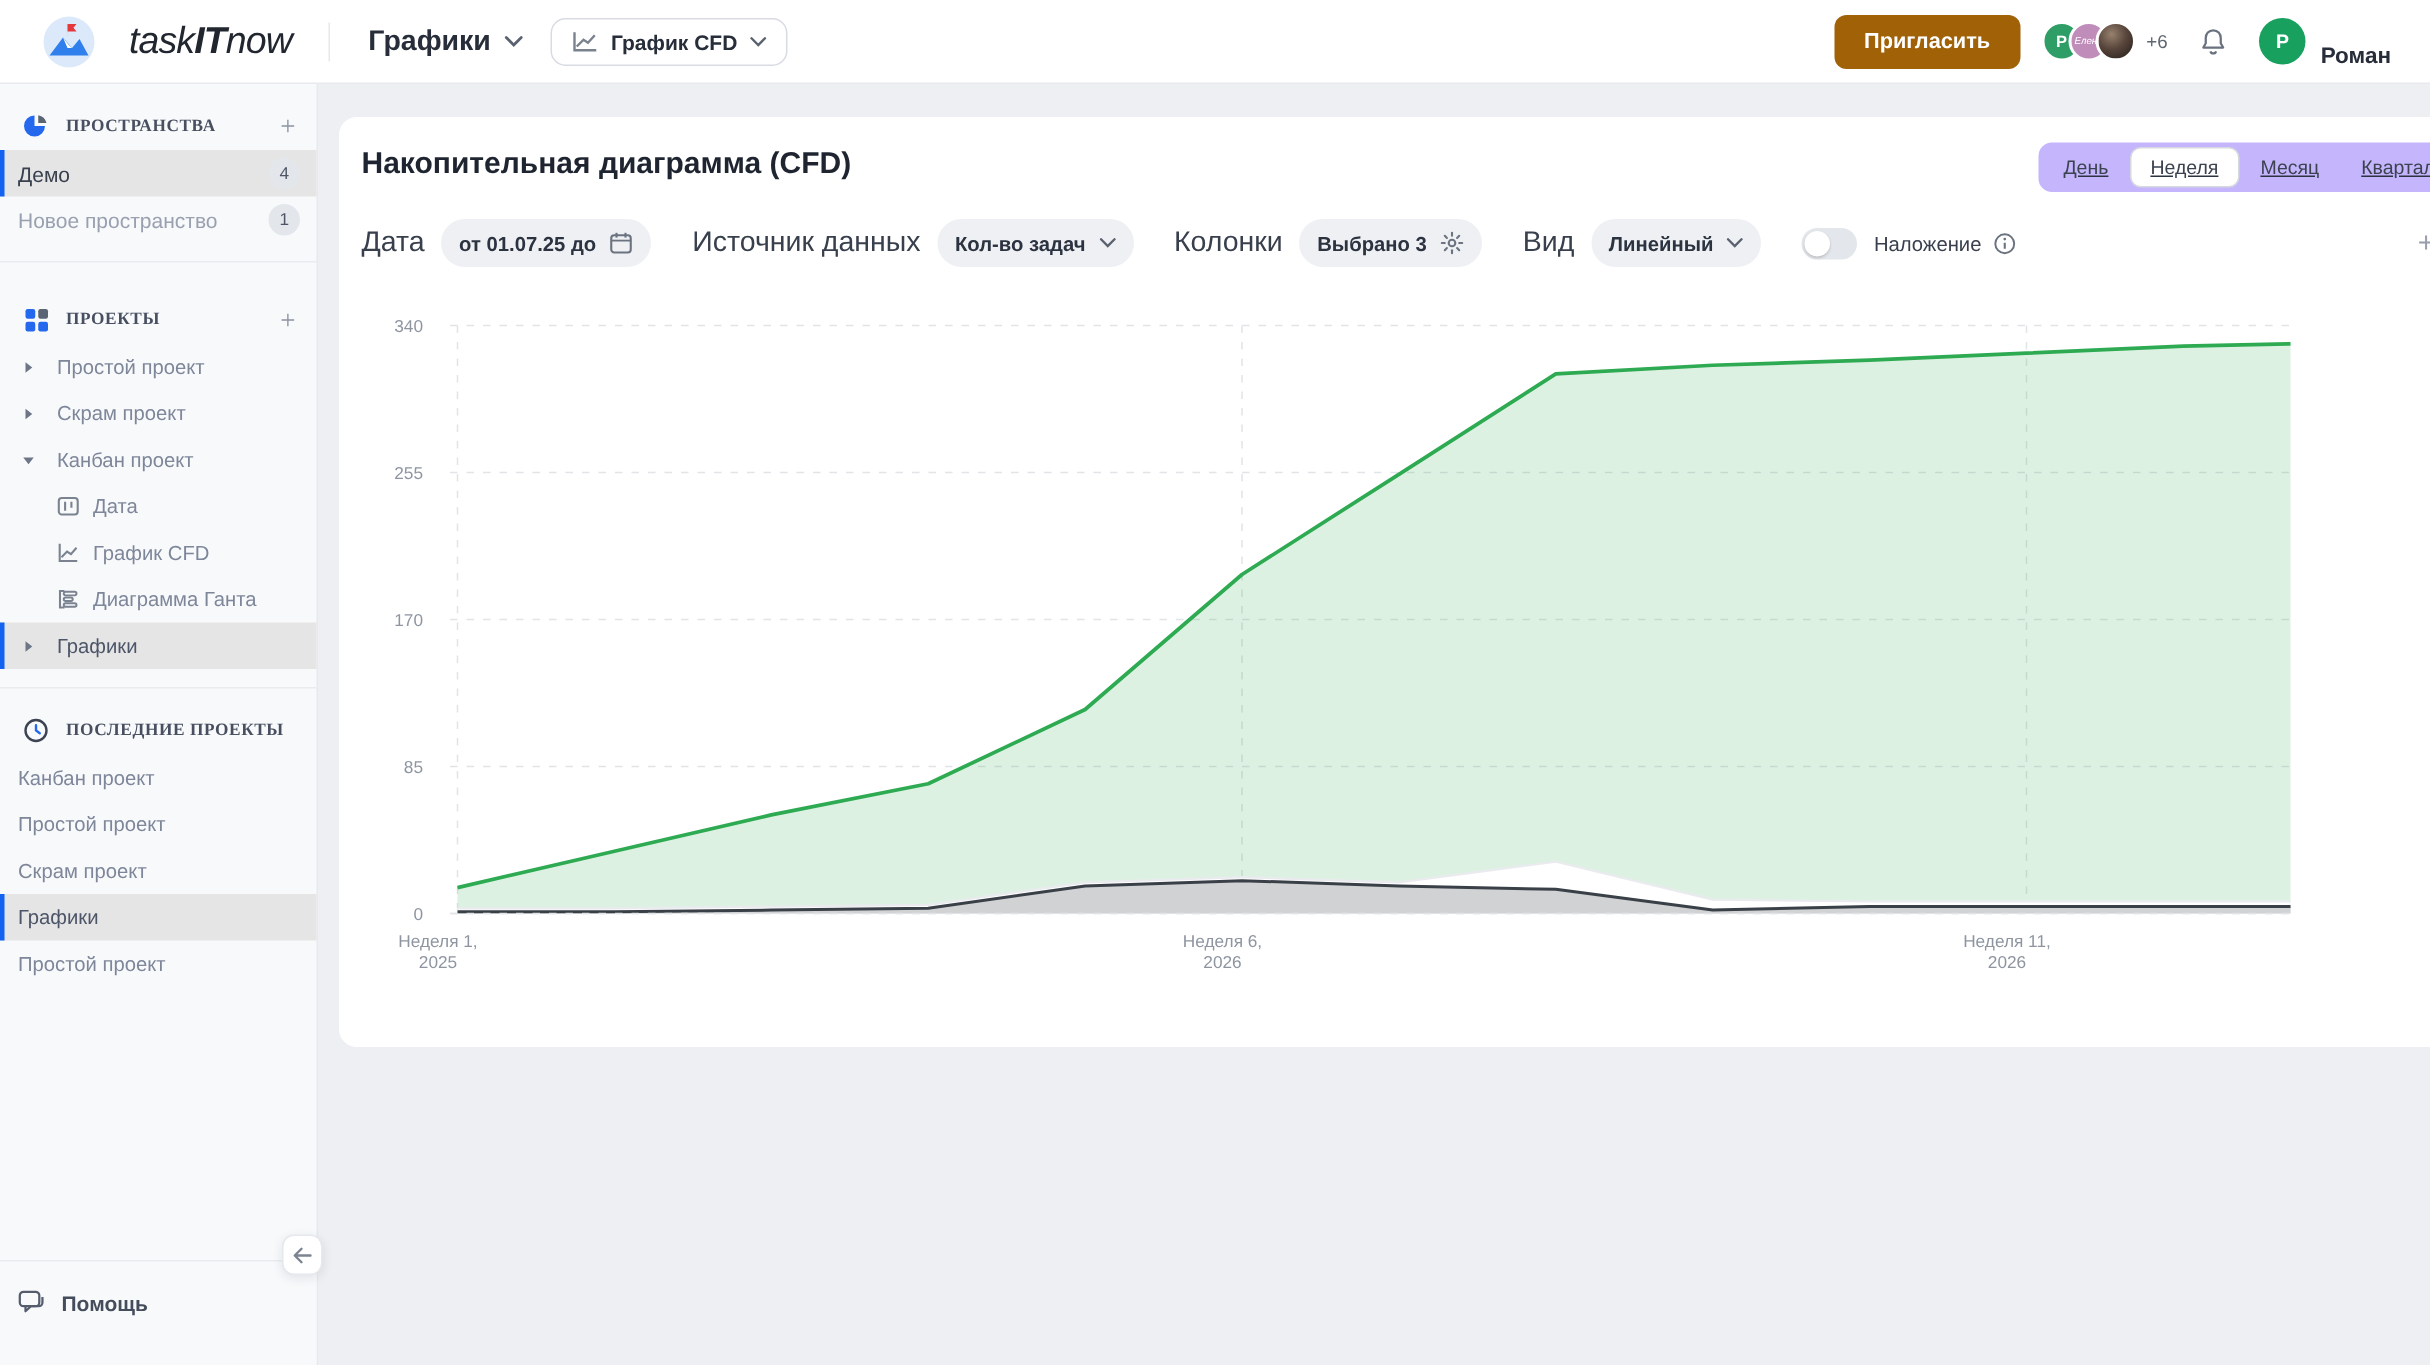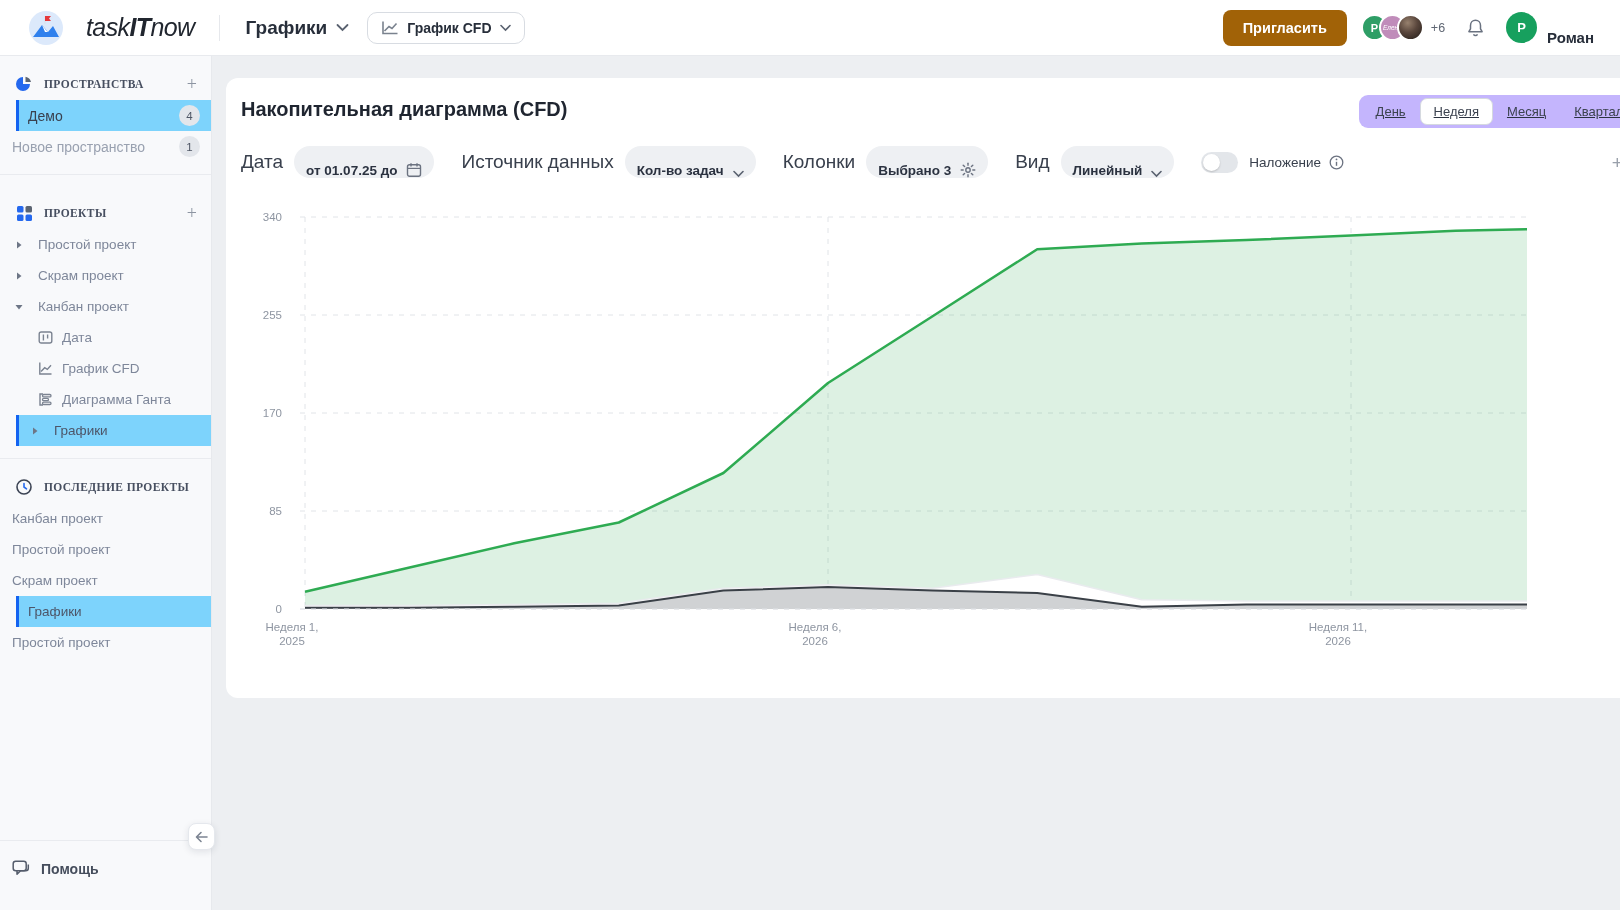--- a/index.html
+++ b/index.html
@@ -45,21 +45,21 @@
         border-right:1px solid #e7e9ed; }
   .sb-inner { padding-top:12px; }
   .sec-hdr { height:32px; display:flex; align-items:center; padding:0 14px;font-family:Liberation Serif, serif; }
   .sec-hdr .ic { width:20px; display:flex; justify-content:center; margin-right:10px; }
   .sec-title { font-size:11.5px; font-weight:700; color:#474f60; letter-spacing:0.4px; flex:1; }
   .sec-plus { color:#8d95a2; font-size:18px; font-weight:400; line-height:1; cursor:pointer; }
   .sb-row { height:31px; display:flex; align-items:center; font-size:13.5px; color:#7e879a;
             position:relative; padding-left:12px; cursor:pointer; }
   .sb-row.space { font-size:14px; color:#99a1b0; }
   .sb-row.space.active { color:#39414f; }
-  .sb-row.active { background:#7dd3fc; color:#4d5568;margin-left:16px; }
+  .sb-row.active { background:#e5e5e5; color:#4d5568; }
   .sb-row.active::before { content:""; position:absolute; left:0; top:0; bottom:0; width:3px; background:#1363f1; }
   .badge { margin-left:auto; margin-right:11px; width:21px; height:21px; border-radius:50%;
            background:#e3e6eb; color:#4e5665; font-size:11.5px; display:flex; align-items:center; justify-content:center; }
   .caret { width:14px; display:flex; justify-content:center; margin-right:12px; }
   .child { padding-left:38px; }
   .child .cic { display:flex; margin-right:9px; }
   .divider { height:1px; background:#e9ebef; margin:12px 0; }
   .mt22 { margin-top:22px; }
   .sb-footer { position:absolute; left:0; right:0; bottom:0; border-top:1px solid #e9ebef; padding:8px 0 22px; background:#f8f9fb; }
   .ft-row { height:39px; display:flex; align-items:center; padding-left:12px; gap:10px;
@@ -71,21 +71,21 @@
   
   .main { position:absolute; left:213px; top:56px; right:0; bottom:0; }
   .card { position:absolute; left:13px; top:22px; width:1474px; height:620px; background:#fff; border-radius:12px; }
   .card-title { position:absolute; left:15px; top:20px; font-size:20px; font-weight:700; color:#1f2530; }
   .periods { position:absolute; right:11px; top:17px; background:#c4b5fd; border-radius:9px; padding:3px; display:flex;text-decoration:underline; }
   .period { padding:5px 13px; font-size:13px; color:#3c4350; border-radius:7px; border:1px solid transparent; cursor:pointer; white-space:nowrap; }
   .period.active { background:#fff; border-color:#d5d9df; }
   .filters { position:absolute; left:15px; top:68px; right:15px; display:flex; align-items:center; }
   .fgroup { display:flex; align-items:center; margin-right:27px; }
   .flabel { font-size:19px; color:#39404d; margin-right:11px; }
-  .pill { height:32px; background:#eef0f3; border-radius:16px; display:flex; align-items:flex-end;
+  .pill { height:32px; background:#eef0f3; border-radius:16px; display:flex; align-items:center;
           padding:0 12px; font-size:13.5px; font-weight:600; color:#2b3240; gap:9px; cursor:pointer; }
   .tgl { width:37px; height:21px; border-radius:11px; background:#e3e6ea; position:relative; margin-right:11px; cursor:pointer; }
   .tgl::after { content:""; position:absolute; left:2px; top:2px; width:17px; height:17px; border-radius:50%;
                 background:#fff; box-shadow:0 1px 2px rgba(0,0,0,.18); }
   .ov-label { font-size:13.5px; color:#39404d; margin-right:8px; }
   .zoom-ctrls { margin-left:auto; display:flex; align-items:center; gap:17px; color:#99a0ab; }
   .zbtn { font-size:19px; line-height:1; cursor:pointer; font-weight:400; }
   #cfd-chart { position:absolute; left:0; top:114px; }
 </style>
 </head>

